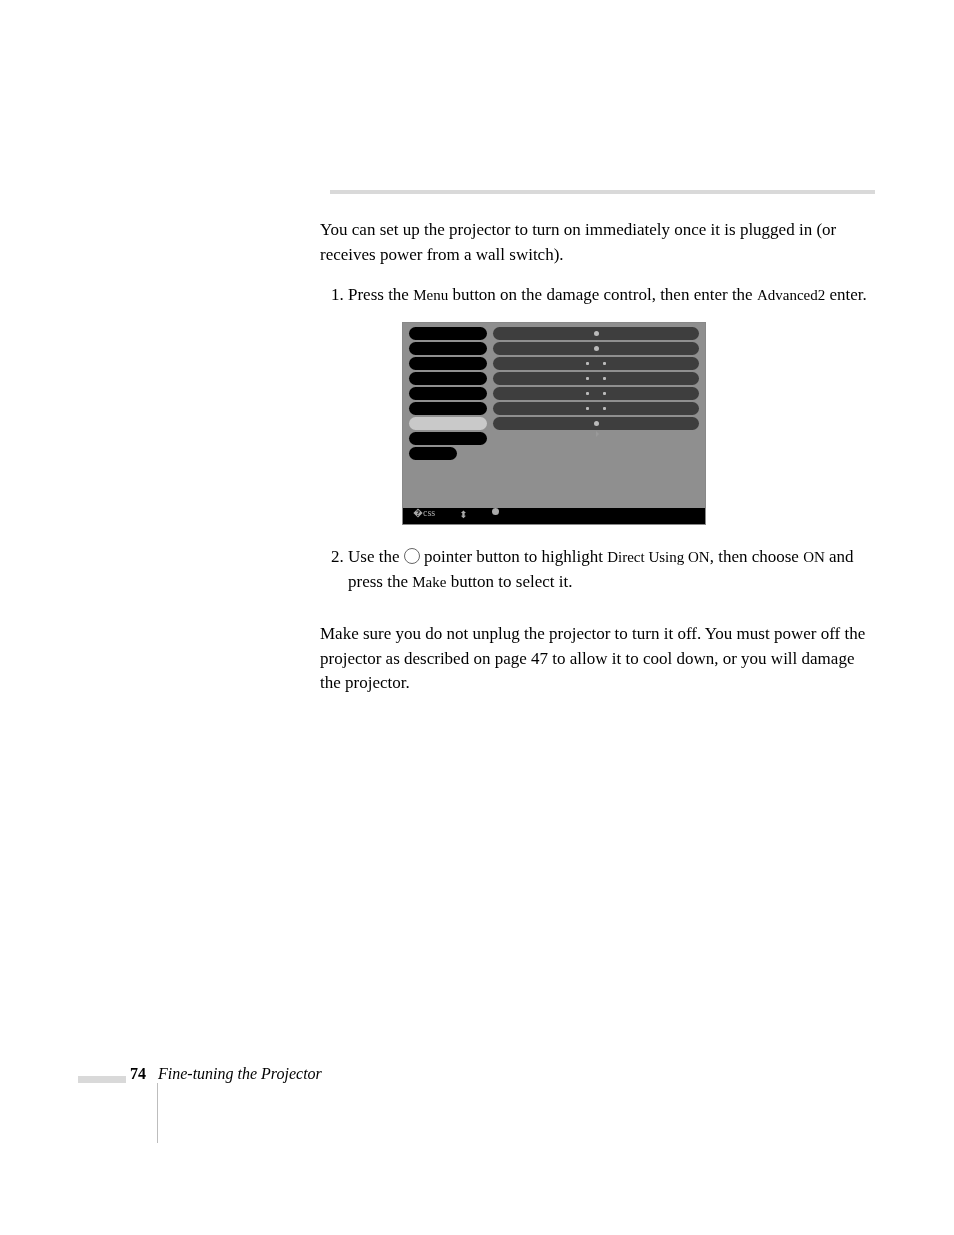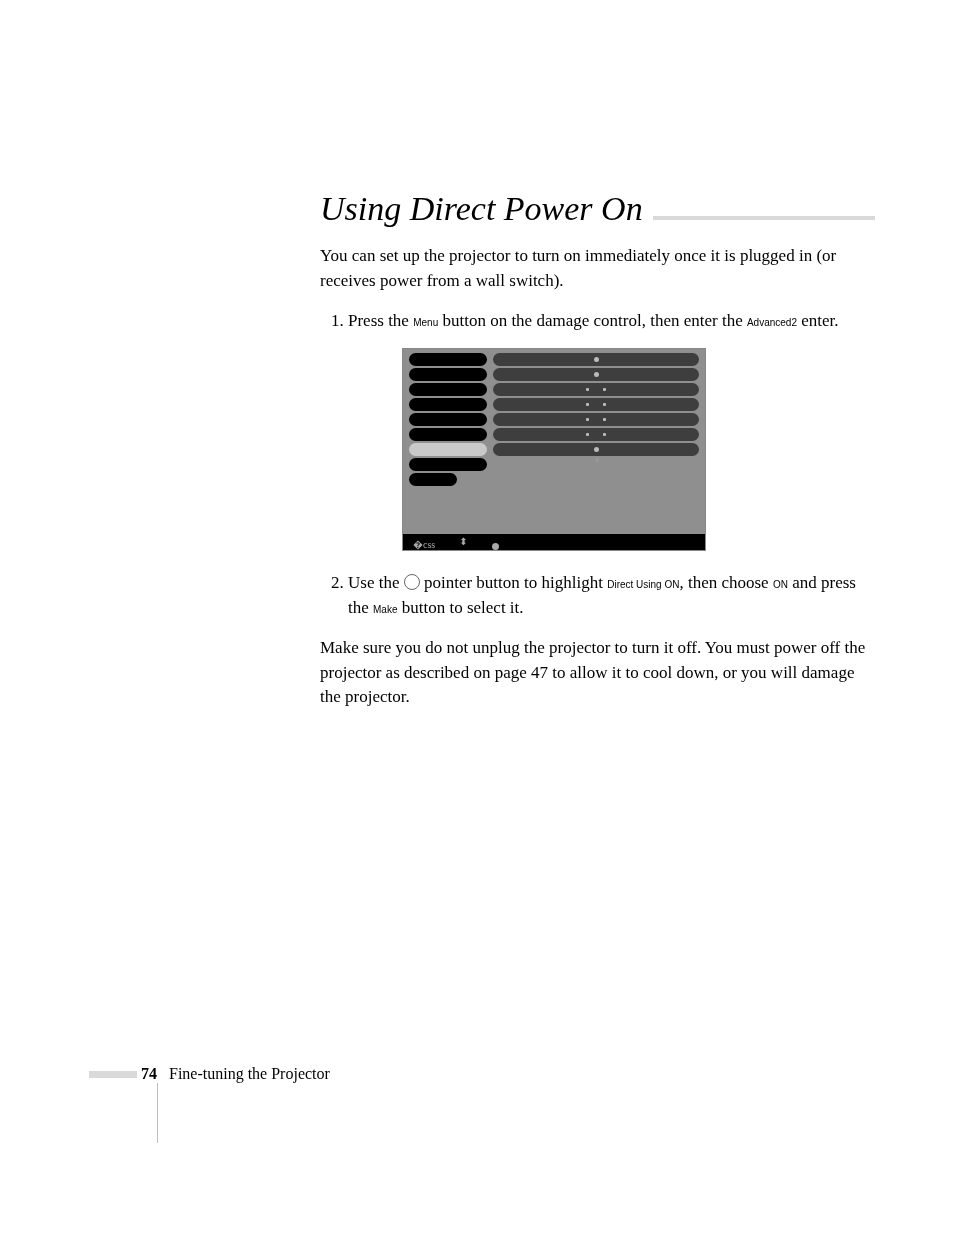--- a/index.html
+++ b/index.html
@@ -4,52 +4,51 @@
 <style>
   html,body{margin:0;padding:0;background:#fff;font-family:"Times New Roman",Georgia,serif;color:#000}
   .page{width:954px;height:1235px;position:relative;margin:0 auto}
   .content{position:absolute;left:320px;top:190px;width:555px}
   .heading-row{display:flex;align-items:flex-end;margin-bottom:16px}
   .heading{font-style:italic;font-size:34px;font-family:"Times New Roman",serif;margin:0;font-weight:400;white-space:nowrap}
   .rule{flex:1;height:4px;background:#d9d9d9;margin-left:10px;margin-bottom:8px}
   .para{font-size:17px;line-height:1.45;margin:0 0 16px 0}
   ol.steps{list-style:decimal;padding-left:28px;margin:0}
   ol.steps li{font-size:17px;line-height:1.45;margin-bottom:10px}
-  .ui{font-family:Liberation Sans, sans-serif;font-size:10px}
+  .ui{font-family:Liberation Serif, serif;font-size:15px}
   .menu-fig{margin:14px 0 20px 54px;width:304px;background:#8f8f8f;border:1px solid #888;padding:4px 6px 0 6px;box-sizing:border-box}
   .menu-row{display:flex;gap:6px;margin-bottom:2px}
   .m-left{height:13px;border-radius:7px;background:#000;flex:0 0 78px}
   .m-right{height:13px;border-radius:7px;background:#3e3e3e;flex:1;position:relative;display:flex;align-items:center;justify-content:center}
   .m-left.sel{background:#c9c9c9}
   .m-left.smaller{flex:0 0 48px}
   .m-right-area{flex:1}
   .dots{display:flex;gap:14px;align-items:center;justify-content:center}
   .dot{width:3px;height:3px;background:#bbb;border-radius:1px}
   .dot.big{width:5px;height:5px;border-radius:50%}
   .arrow-dot::after{content:"";display:inline-block;width:0;height:0;border-left:3px solid #999;border-top:3px solid transparent;border-bottom:3px solid transparent;margin-left:2px;vertical-align:middle}
   .pause{height:46px}
-  .footer-row{display:flex;align-items:flex-end;gap:24px;background:#000;margin:0 -6px;height:16px;padding:0 10px}
+  .footer-row{display:flex;align-items:flex-start;gap:24px;background:#000;margin:0 -6px;height:16px;padding:0 10px}
   .footer-arrow{color:#aaa;font-size:10px;line-height:1}
   .footer-dot{width:7px;height:7px;background:#aaa;border-radius:50%}
   .pointer-icon{display:inline-block;width:14px;height:14px;border:1px solid #666;border-radius:50%;position:relative;vertical-align:-2px}
   .pointer-icon::before,.pointer-icon::after{content:"";position:absolute;background:#666}
-  .page-footer{position:absolute;left:89px;top:1065px;display:flex;align-items:center}
+  .page-footer{position:absolute;left:78px;top:1065px;display:flex;align-items:flex-end}
   .tab{height:7px;width:48px;background:#d9d9d9;margin-right:4px}
   .pg-num{font-family:"Times New Roman",serif;font-weight:bold;font-size:16px;margin-right:12px}
-  .ft-text{font-size:16px}
+  .ft-text{font-style:italic;font-size:16px}
   .divider{position:absolute;left:157px;top:1083px;width:1px;height:60px;background:#bdbdbd}
 </style>
 </head>
 <body>
 
 <div class="page">
   <div class="content">
 
     <div class="heading-row">
-      <h1 class="heading">Using Direct Power On</h1>
       <div class="rule"></div>
     </div>
 
     <p class="para">You can set up the projector to turn on immediately once it is plugged in (or receives power from a wall switch).</p>
 
     <ol class="steps">
       <li>
         <span>Press the </span><span class="ui">Menu</span><span> button on the damage control, then enter the </span><span class="ui">Advanced2</span><span> enter.</span>
 
         <div class="menu-fig">
@@ -122,21 +121,21 @@
             <span class="footer-dot"></span>
           </div>
         </div>
       </li>
 
       <li>
         <span>Use the </span><span class="pointer-icon"></span><span> pointer button to highlight </span><span class="ui">Direct Using ON</span><span>, then choose </span><span class="ui">ON</span><span> and press the </span><span class="ui">Make</span><span> button to select it.</span>
       </li>
     </ol>
 
-    <p class="para" style="margin-top:16px">Make sure you do not unplug the projector to turn it off. You must power off the projector as described on page 47 to allow it to cool down, or you will damage the projector.</p>
+    <p class="para" style="margin-top:28px">Make sure you do not unplug the projector to turn it off. You must power off the projector as described on page 47 to allow it to cool down, or you will damage the projector.</p>
 
   </div>
 
   <div class="page-footer">
     <div class="tab"></div>
     <span class="pg-num">74</span>
     <span class="ft-text">Fine-tuning the Projector</span>
   </div>
   <div class="divider"></div>
 </div>

